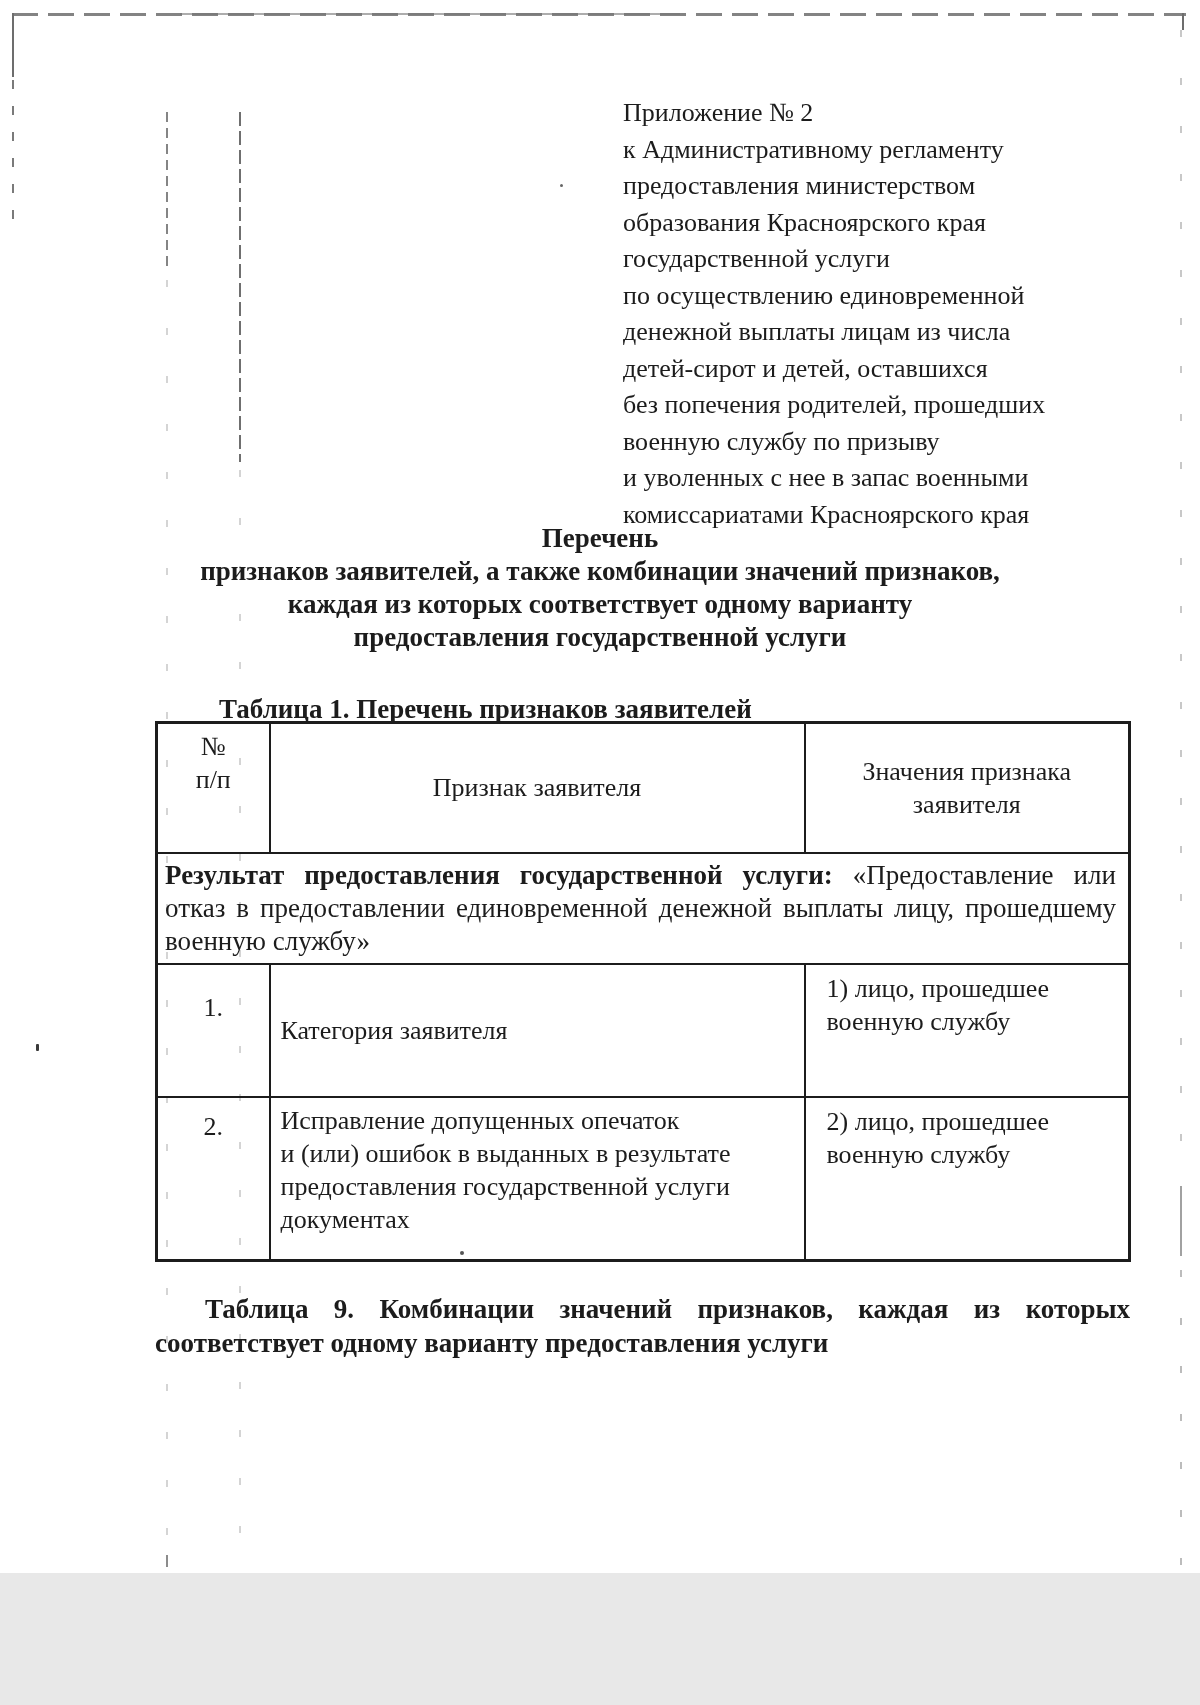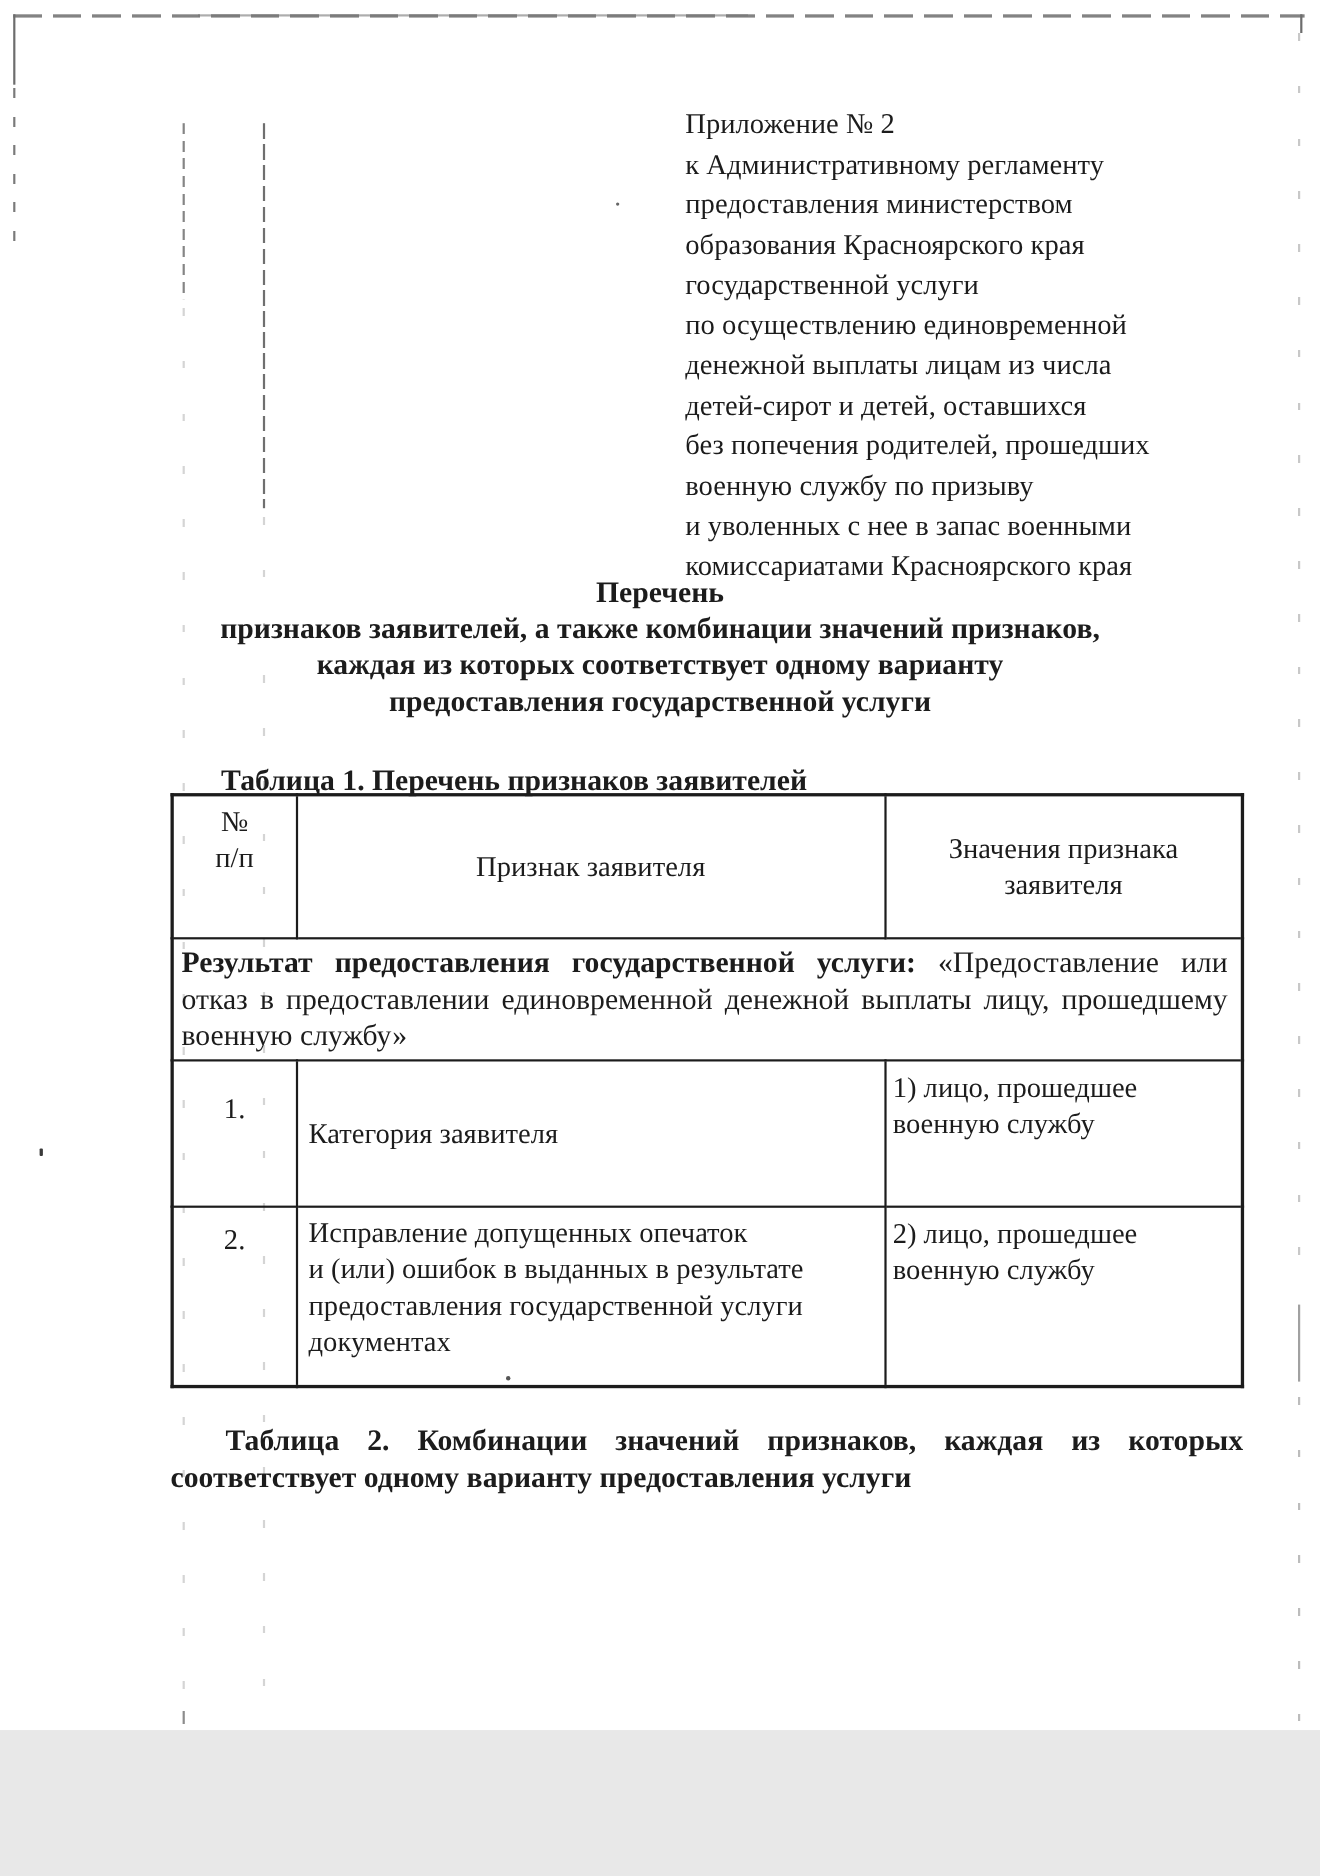--- a/index.html
+++ b/index.html
@@ -36,21 +36,21 @@
   
   .appendix{
     position:absolute;left:623px;top:95px;width:470px;
     font-size:26px;line-height:36.5px;
   }
   .heading{
     position:absolute;left:80px;top:522px;width:1040px;
     font-size:27px;line-height:33px;font-weight:bold;text-align:center;
   }
   .caption1{
-    position:absolute;left:201px;top:694px;
+    position:absolute;left:219px;top:694px;
     font-size:27px;font-weight:bold;
   }
   .caption2{
     position:absolute;left:155px;top:1292px;width:975px;
     font-size:27px;line-height:34px;font-weight:bold;
     text-align:justify;text-indent:50px;
   }
   
   table.doc{
     position:absolute;border-collapse:collapse;table-layout:fixed;
@@ -67,21 +67,21 @@
   td.merged{
     text-align:justify;vertical-align:top;
     padding:5px 12px 5px 7px;font-size:27px;line-height:33px;
   }
   td.merged b{font-weight:bold;}
   td.num{text-align:center;vertical-align:top;}
   td.num-r1{padding-top:26px;}
   td.num-r2{padding-top:12px;}
   td.feature-r1{vertical-align:middle;padding:0 8px 0 10px;}
   td.feature-r2{vertical-align:top;padding:6px 8px 0 10px;}
-  td.value{vertical-align:top;padding:7px 6px 0 6px;border-radius:13px;}
+  td.value{vertical-align:top;padding:7px 6px 0 21px;border-radius:13px;}
   #table2 td.merged{line-height:32.5px;padding-top:6px;}
 </style>
 </head>
 <body>
 
 <div class="page">
 
   <div class="art art-top"></div>
   <div class="art art-top2"></div>
   <div class="art art-corner-l"></div>
@@ -150,21 +150,21 @@
       <td class="feature-r2 prelines">Исправление допущенных опечаток
 и (или) ошибок в выданных в результате
 предоставления государственной услуги
 документах</td>
       <td class="value prelines">2) лицо, прошедшее
 военную службу</td>
     </tr>
   </tbody>
     </table>
 
-  <div class="caption2">Таблица 2. Комбинации значений признаков, каждая из которых соответствует одному варианту предоставления услуги</div>
+  <div class="caption2">Таблица 9. Комбинации значений признаков, каждая из которых соответствует одному варианту предоставления услуги</div>
 
   <table class="doc" id="table2">
     <colgroup>
         <col style="width:133px">
         <col style="width:840px">
       </colgroup>
     <tbody>
   </tbody>
     </table>
 

